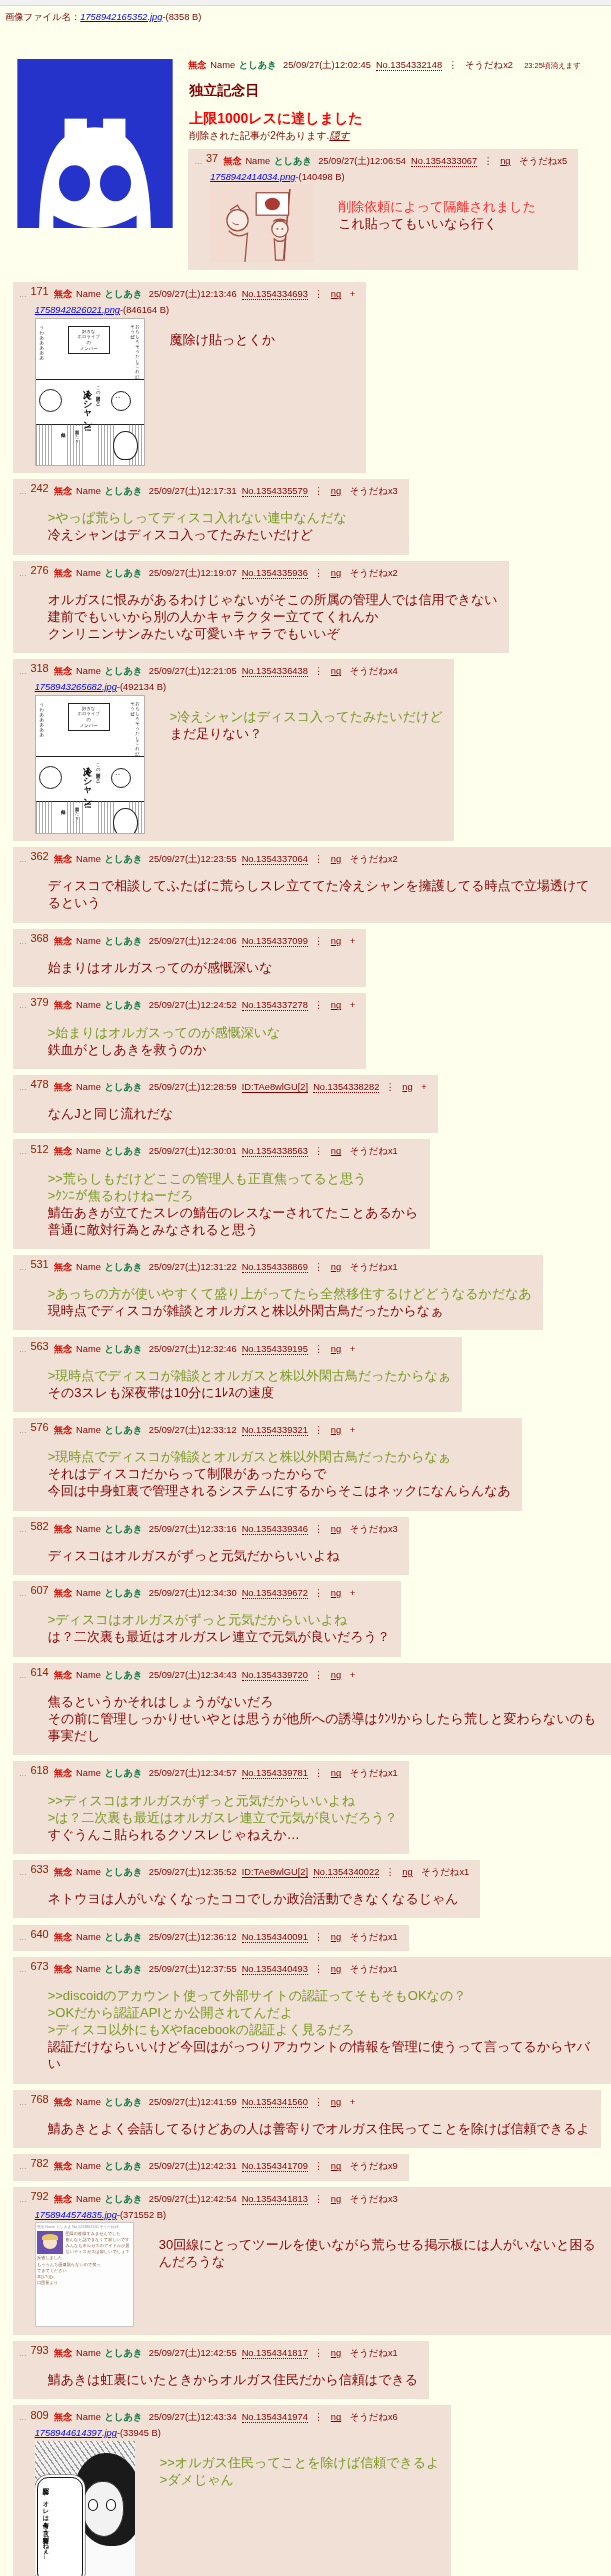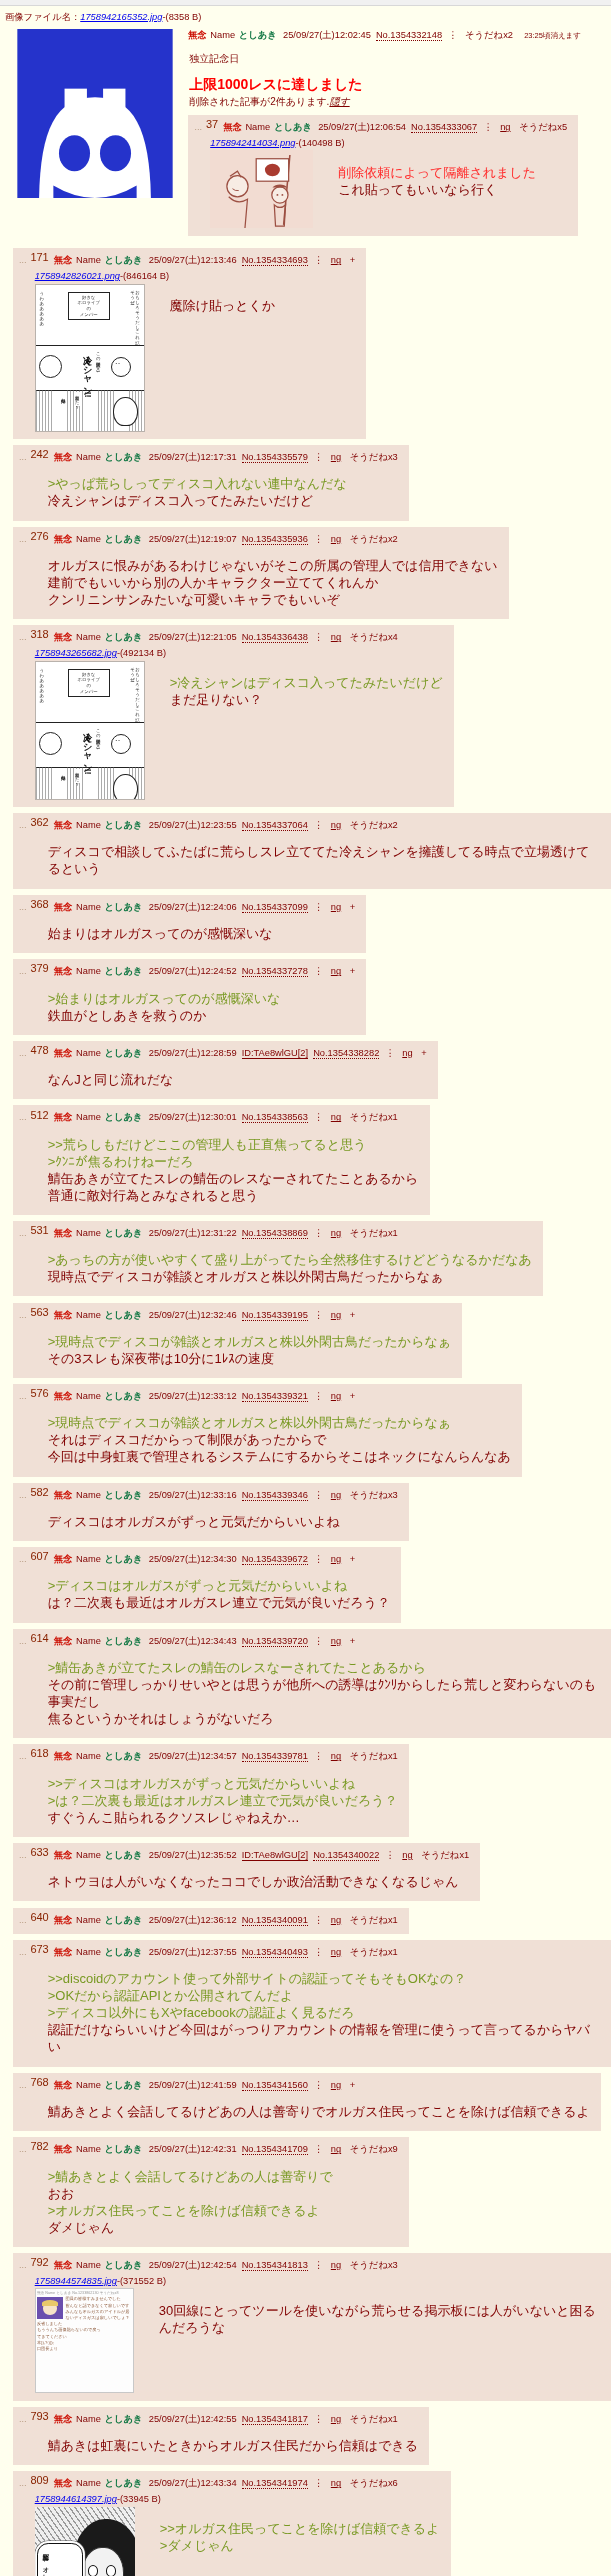--- a/index.html
+++ b/index.html
@@ -1,34 +1,34 @@
 <!DOCTYPE html>
 <html style="font-size:10px"><head>
 <meta charset="utf-8">
 <style>
   html,body{margin:0;padding:0;background:#ffffee;font-family:"Liberation Sans","DejaVu Sans",sans-serif;}
   .page{width:612px;position:relative;overflow:hidden;}
   .top-strip{height:5px;background:#f1f1f1;border-bottom:0.6px solid #d8d8d8;}
   .fline-top{font-size:9.3px;color:#800000;padding:5px 0 1.2px 5px;}
   a,.lnk{color:#0000ee;text-decoration:underline;cursor:pointer;font-style:italic;}
-  .op-wrap{position:relative;}
+  .op-wrap{position:relative;margin-top:30px;}
   .op-thumb{float:left;margin:3.7px 0 3.7px 17px;width:156px;height:169px;cursor:pointer;}
   .op-content{overflow:hidden;padding-left:15px;padding-top:3.7px;}
   .phead{font-size:9.3px;color:#800000;white-space:nowrap;}
   .munen{color:#cc1105;font-weight:bold;margin-right:3.7px;}
   .nmlabel{margin-right:3.7px;}
   .poster{color:#117743;font-weight:bold;margin-right:6.2px;}
   .pdate{margin-right:5px;}
   .pid{margin-right:5px;border-bottom:0.6px solid #800000;}
   .pno{color:#800000;border-bottom:0.6px dotted #800000;margin-right:6.2px;cursor:pointer;}
   .menu{color:#800000;margin-right:7.5px;cursor:pointer;}
   .ng{color:#800000;text-decoration:underline;margin-right:8.7px;cursor:pointer;}
   .sod{color:#800000;cursor:pointer;}
   .expire{font-size:7.5px;color:#800000;margin-left:11.2px;}
-  .op-title{font-size:10px;color:#800000;margin:10px 0 0 1.2px;}
+  .op-title{font-size:14px;color:#800000;margin:10px 0 0 1.2px;font-weight:bold;}
   .op-limit{font-size:14px;color:#ff0000;font-weight:bold;margin:10px 0 1.2px 1.2px;}
   .op-del{font-size:10px;color:#800000;margin:1.2px 0 3.7px 1.2px;}
   .op-del .lnk{color:#800000;}
   .reply{background:#F0E0D6;width:fit-content;max-width:592px;padding:5px 11.2px 7.5px 6.2px;margin:6.2px 0 6.2px 12.5px;}
   .reply.beside{margin-left:0;}
   .pre{color:#997755;margin-right:3.7px;font-size:8px;cursor:pointer;}
   .rnum{color:#882200;font-size:11px;margin-right:5px;position:relative;top:-1.9px;}
   .fline{font-size:9.3px;margin:3.7px 0 2.5px 16px;}
   .fsize{color:#800000;}
   blockquote{margin:11.2px 0 3.7px 29px;font-size:13px;line-height:17px;}
@@ -286,23 +286,22 @@
           <blockquote>
             <div class="q">&gt;ディスコはオルガスがずっと元気だからいいよね</div>
             <div class="x">は？二次裏も最近はオルガスレ連立で元気が良いだろう？</div>
           </blockquote>
         </div>
       </div>
       <div class="reply">
         <div class="phead"><span class="pre">…</span><span class="rnum">614</span><span class="munen">無念</span><span class="nmlabel">Name</span><span class="poster">としあき</span><span class="pdate">25/09/27(土)12:34:43</span><span class="pno">No.1354339720</span><span class="menu">⋮</span><span class="ng">ng</span><span class="sod">+</span></div>
         <div class="rbody">
           <blockquote>
-            <div class="q">&gt;鯖缶あきが立てたスレの鯖缶のレスなーされてたことあるから</div>
+            <div class="x">焦るというかそれはしょうがないだろ</div>
             <div class="x">その前に管理しっかりせいやとは思うが他所への誘導はｸﾝﾘからしたら荒しと変わらないのも事実だし</div>
-            <div class="x">焦るというかそれはしょうがないだろ</div>
           </blockquote>
         </div>
       </div>
       <div class="reply">
         <div class="phead"><span class="pre">…</span><span class="rnum">618</span><span class="munen">無念</span><span class="nmlabel">Name</span><span class="poster">としあき</span><span class="pdate">25/09/27(土)12:34:57</span><span class="pno">No.1354339781</span><span class="menu">⋮</span><span class="ng">ng</span><span class="sod">そうだねx1</span></div>
         <div class="rbody">
           <blockquote>
             <div class="q">&gt;&gt;ディスコはオルガスがずっと元気だからいいよね</div>
             <div class="q">&gt;は？二次裏も最近はオルガスレ連立で元気が良いだろう？</div>
             <div class="x">すぐうんこ貼られるクソスレじゃねえか…</div>
@@ -334,28 +333,20 @@
       <div class="reply">
         <div class="phead"><span class="pre">…</span><span class="rnum">768</span><span class="munen">無念</span><span class="nmlabel">Name</span><span class="poster">としあき</span><span class="pdate">25/09/27(土)12:41:59</span><span class="pno">No.1354341560</span><span class="menu">⋮</span><span class="ng">ng</span><span class="sod">+</span></div>
         <div class="rbody">
           <blockquote>
             <div class="x">鯖あきとよく会話してるけどあの人は善寄りでオルガス住民ってことを除けば信頼できるよ</div>
           </blockquote>
         </div>
       </div>
       <div class="reply">
         <div class="phead"><span class="pre">…</span><span class="rnum">782</span><span class="munen">無念</span><span class="nmlabel">Name</span><span class="poster">としあき</span><span class="pdate">25/09/27(土)12:42:31</span><span class="pno">No.1354341709</span><span class="menu">⋮</span><span class="ng">ng</span><span class="sod">そうだねx9</span></div>
-        <div class="rbody">
-          <blockquote>
-            <div class="q">&gt;鯖あきとよく会話してるけどあの人は善寄りで</div>
-            <div class="x">おお</div>
-            <div class="q">&gt;オルガス住民ってことを除けば信頼できるよ</div>
-            <div class="x">ダメじゃん</div>
-          </blockquote>
-        </div>
       </div>
       <div class="reply">
         <div class="phead"><span class="pre">…</span><span class="rnum">792</span><span class="munen">無念</span><span class="nmlabel">Name</span><span class="poster">としあき</span><span class="pdate">25/09/27(土)12:42:54</span><span class="pno">No.1354341813</span><span class="menu">⋮</span><span class="ng">ng</span><span class="sod">そうだねx3</span></div>
         <div class="fline"><a class="lnk">1758944574835.jpg</a><span class="fsize">-(371552 B)</span></div>
         <div class="rbody flex">
           <div class="thumb thumb-screenshot">
             <div class="sc-head">無念 Name としあき No.1233862130 そうだねx8</div>
             <div class="sc-img"></div>
             <div class="sc-text">団員の皆様すみませんでした<br>皆んなと話できなくて寂しいです<br>みんなもオルガスのアイドルが居<br>ないディスガスは寂しいでしょ？<br>反省しました<br>もううんち画像貼らないので戻っ<br>てきてください<br>本)),?:)));<br>口団長より</div>
           </div>

